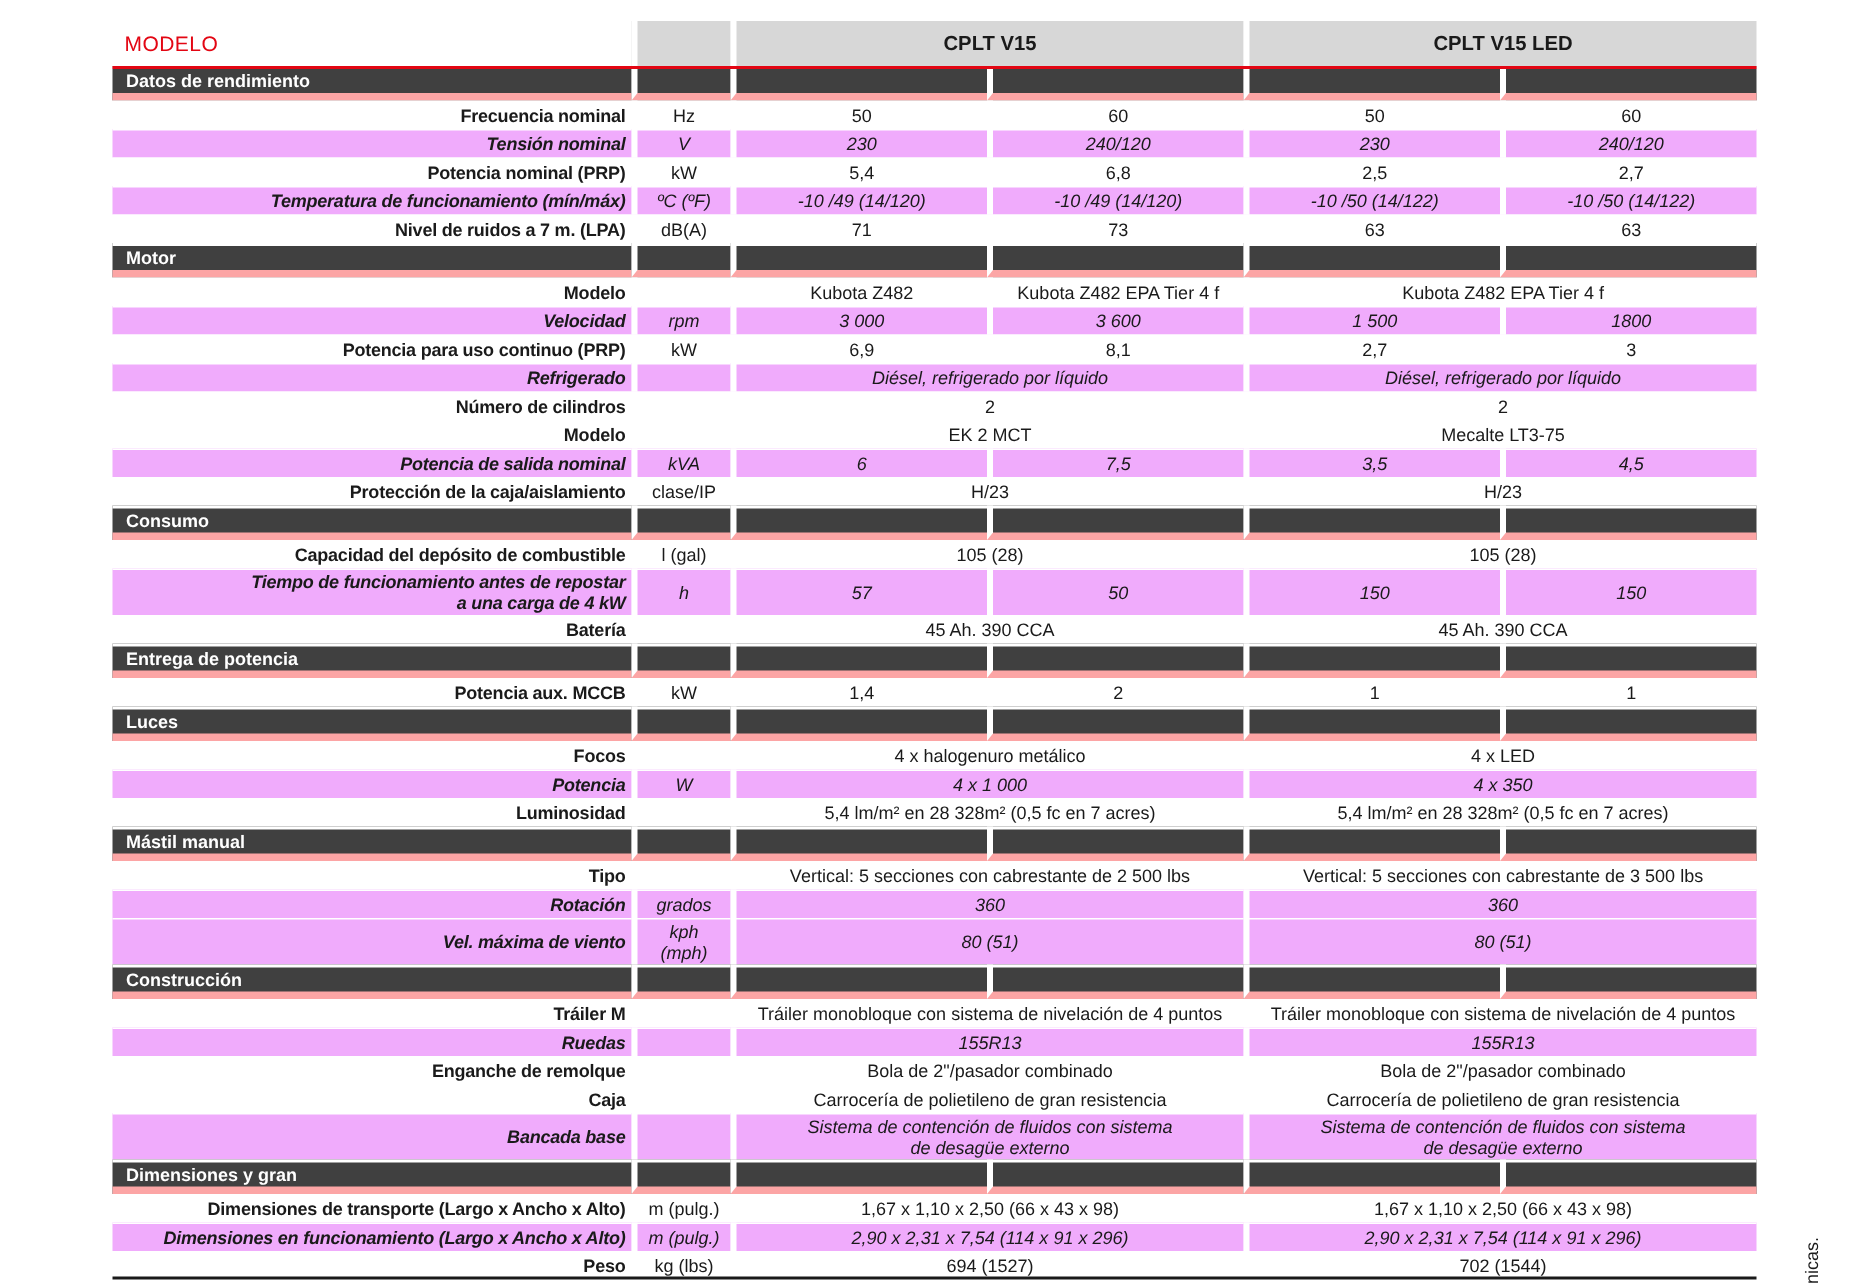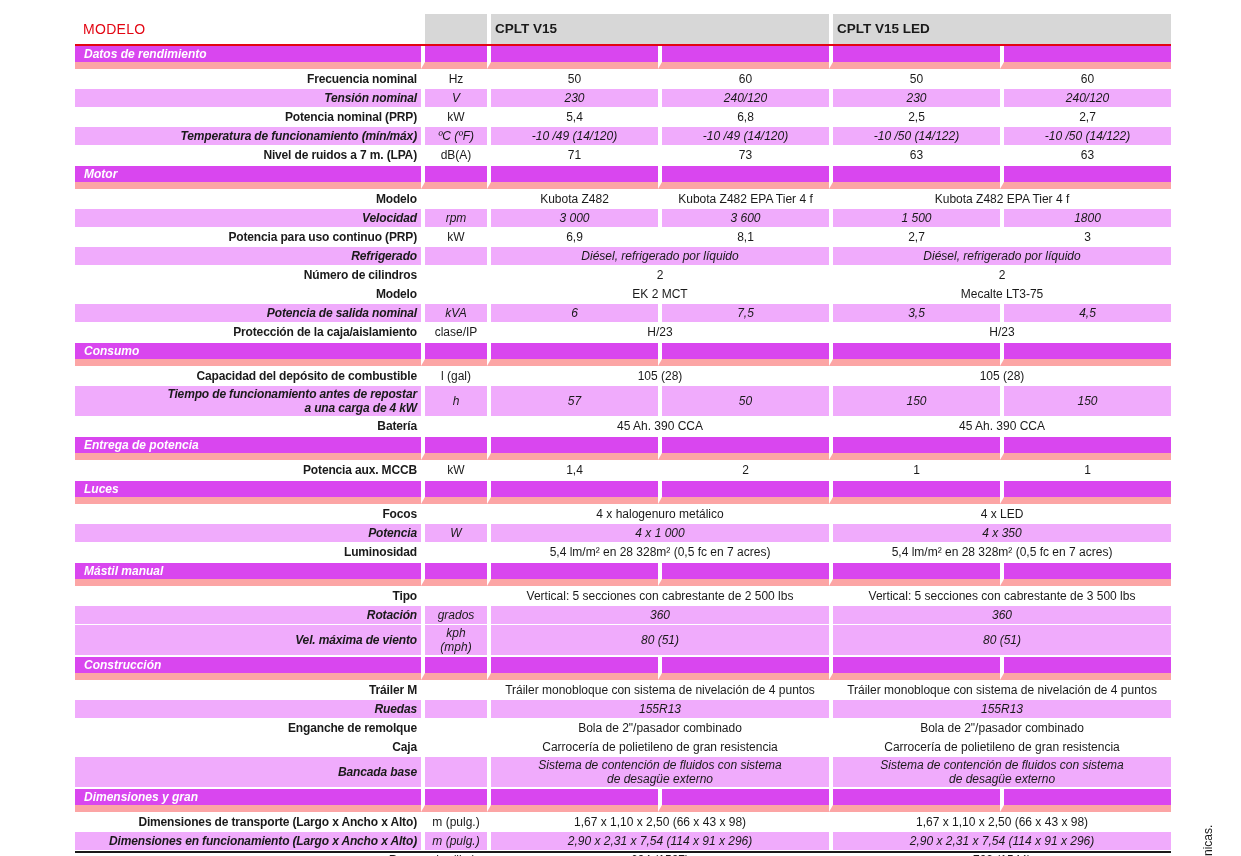--- a/index.html
+++ b/index.html
@@ -8,22 +8,22 @@
   .page { position:relative; width:1241px; height:618px; }
   .table-wrap { position:absolute; left:75px; top:14px; width:1096px; }
   table { border-collapse:separate; border-spacing:0; table-layout:fixed; width:1096px; }
   td { font-size:12px; line-height:14px; color:#1a1a1a; vertical-align:middle;
        border-left:4px solid #fff; border-top:1px solid #fff; padding:1px 4px;
        white-space:pre-line; overflow:hidden; }
   td:first-child { border-left:none; }
   tr.head td { height:30px; border-top:none; background:#d7d7d7; }
   tr.head td.model-label { background:#fff; color:#e30613; font-size:14px;
                            letter-spacing:.3px; padding-left:8px; }
-  tr.head td.model-head { font-weight:bold; font-size:13.5px; text-align:left; }
-  tr.bar td { background:#d946ef; height:19px; border-top:2px solid #fff; border-bottom:7px solid #fca5a5;font-style:italic; }
+  tr.head td.model-head { font-weight:bold; font-size:13.5px; text-align:center; }
+  tr.bar td { background:#404040; height:19px; border-top:2px solid #fff; border-bottom:5px solid #fca5a5; }
   tr.bar td.bar-title { color:#fff; font-weight:bold; font-size:12px; padding-left:9px; }
   tr.data td { height:19px; text-align:center; }
   tr.data td.lbl { text-align:right; font-weight:bold; padding-left:8px; letter-spacing:-0.15px; }
   tr.data.alt td { background:#f0abfc;font-style:italic; }
   .red-line { position:absolute; left:0; top:30px; width:1096px; height:2px;
               background:#e30613; z-index:3; }
   .bottom-line { position:absolute; left:75px; top:851px; width:1096px; height:2px; background:#1a1a1a; }
   .side-note { position:absolute; left:1201px; top:856px; transform:rotate(-90deg);
                transform-origin:0 0; font-size:12px; line-height:14px; color:#1a1a1a; white-space:nowrap; }
 </style>

